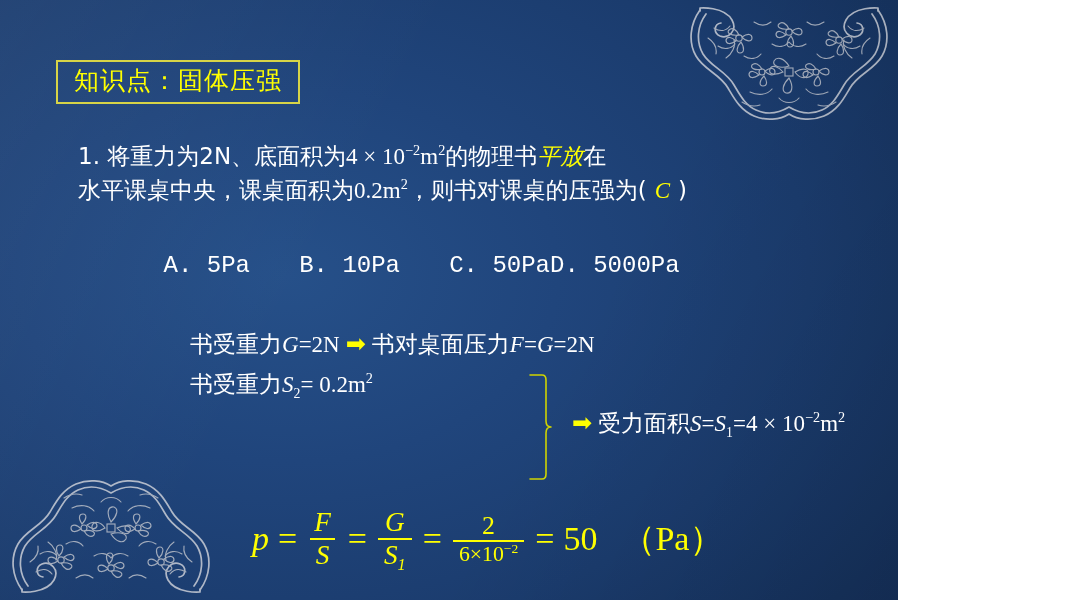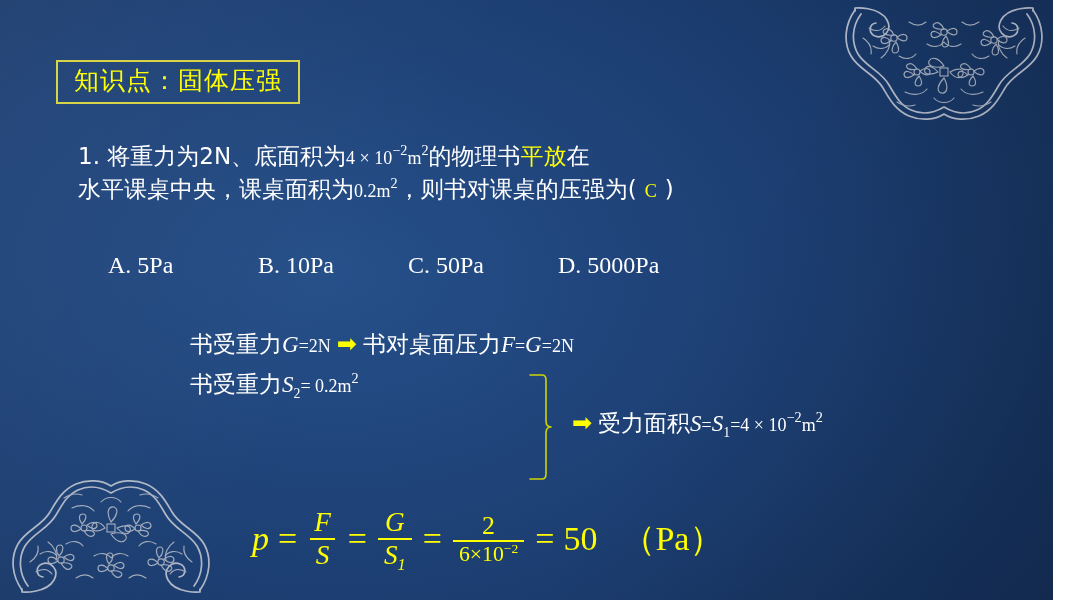--- a/index.html
+++ b/index.html
@@ -7,21 +7,21 @@
     padding: 0;
   }
   body {
     width: 1066px;
     height: 600px;
     overflow: hidden;
     font-family: "Liberation Sans", "DejaVu Sans", sans-serif;
   }
   #slide {
     position: relative;
-    width: 1053px;
+    width: 898px;
     height: 600px;
     overflow: hidden;
     background:
       radial-gradient(ellipse 900px 620px at 32% 46%, #265089 0%, #20457c 30%, #1b3c6e 58%, #16335f 80%, #152d57 100%),
       linear-gradient(135deg, #1a2f62 0%, #234b86 45%, #1a3a6e 75%, #152c56 100%);
   }
   
   #slide::after {
     content: "";
     position: absolute;
@@ -74,24 +74,24 @@
     left: 78px;
     top: 140px;
     color: #ffffff;
     font-size: 23px;
     line-height: 1.42;
     width: 900px;
     z-index: 4;
     font-family: "DejaVu Sans", "Liberation Sans", sans-serif;
   }
   #question .ln { white-space: nowrap; }
-  .hl { color: #ffff00; }
+  .hl { color: #ffff00; font-style: italic; }
   .mathv {
     font-family: "Liberation Serif", "DejaVu Serif", serif;
-    font-size: 18px;
+    font-size: 23px;
   }
   .mi {
     font-family: "Liberation Serif", "DejaVu Serif", serif;
     font-style: italic;
   }
   sup.e {
     font-size: 0.62em;
     vertical-align: super;
     line-height: 0;
     font-family: "Liberation Serif", "DejaVu Serif", serif;
@@ -99,27 +99,28 @@
   sub.e {
     font-size: 0.6em;
     vertical-align: sub;
     line-height: 0;
     font-family: "Liberation Serif", "DejaVu Serif", serif;
   }
 
   
   #options {
     position: absolute;
-    left: 108px;
+    left: 100px;
     top: 252px;
     color: #ffffff;
     font-size: 24px;
-    font-family: Liberation Serif, serif;
+    font-family: Liberation Mono, monospace;
     display: flex;
     z-index: 4;
+    text-align: right;
   }
   #options .opt { width: 150px; white-space: nowrap; }
   #options .opt:last-child { width: auto; }
 
   
   #reason {
     position: absolute;
     left: 190px;
     top: 314px;
     color: #ffffff;

